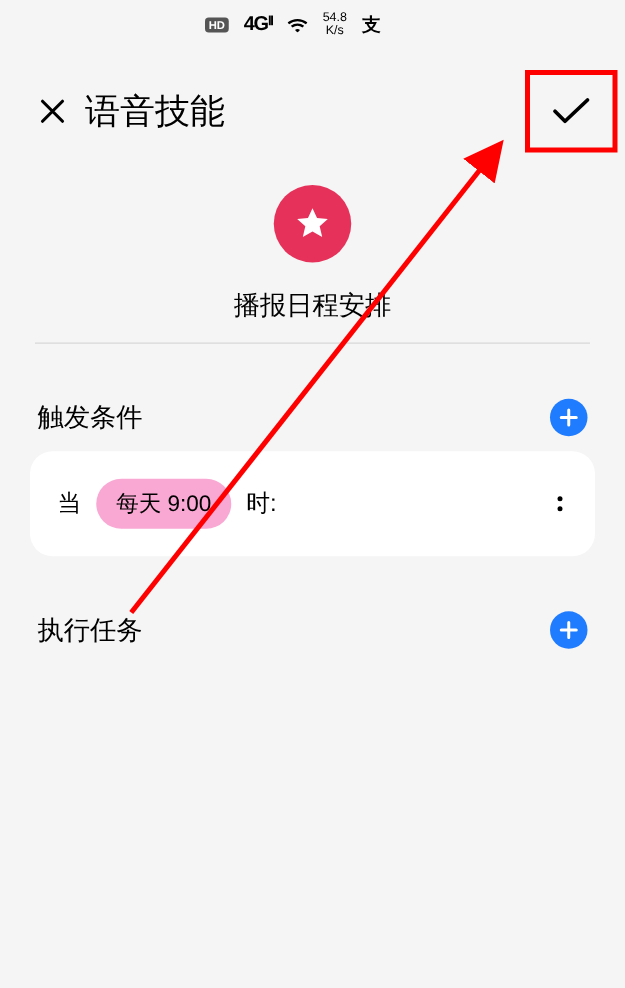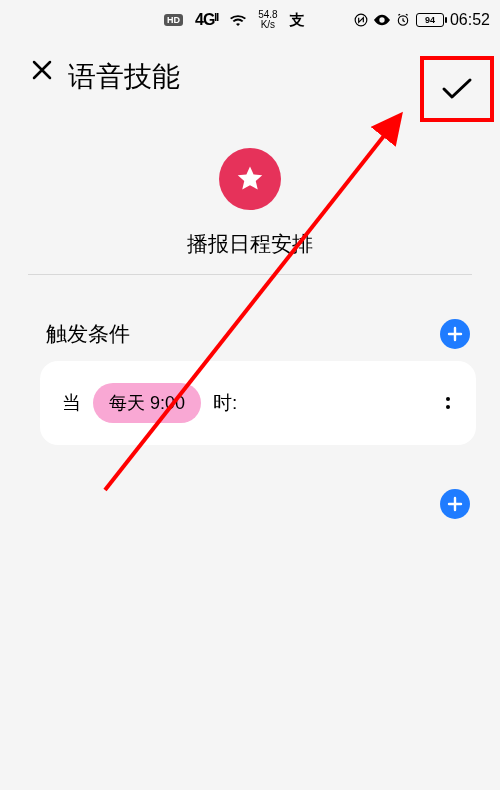--- a/index.html
+++ b/index.html
@@ -42,21 +42,21 @@
     font-size:9px;font-weight:700;
   }
   .batt-box::after{
     content:"";position:absolute;right:-4px;top:3px;width:2px;height:6px;
     background:#000;border-radius:1px;
   }
   .clock { font-size:16px; font-weight:400; }
 
   
   .header {
-    display:flex; align-items:flex-start;
+    display:flex; align-items:center;
     padding: 18px 8px 8px 30px;
   }
   .close-x svg { display:block; }
   .title {
     font-size:28px; font-weight:500; margin-left:14px;
   }
   .confirm-wrap {
     margin-left:auto;
     width:70px;height:62px;
     display:flex;align-items:center;justify-content:center;
@@ -82,21 +82,20 @@
     font-size:21px;
     padding: 8px 0 16px;
     border-bottom:1px solid #d8d8d8;
     margin: 0 28px;
   }
 
   
   .section {
     margin-top: 44px;
     padding: 0 24px;
-    margin-left: 16px;
   }
   .section-header {
     display:flex;align-items:center;
     padding: 0 6px 12px;
   }
   .section-title { font-size:21px; }
   .plus-btn {
     margin-left:auto;
     width:30px;height:30px;border-radius:50%;
     background:#1f7cff;
@@ -146,43 +145,20 @@
     <span class="st-icon">
       <svg width="16" height="12" viewBox="0 0 24 18">
           <path d="M12 18l-3-3a5 5 0 016 0l-3 3zm-6-6l-2-2a13 13 0 0116 0l-2 2a10 10 0 00-12 0zm-4-4l-2-2a19 19 0 0124 0l-2 2a16 16 0 00-20 0z" fill="#000"></path>
         </svg>
     </span>
     <span class="speed">
       <div>54.8</div>
       <div>K/s</div>
     </span>
     <span class="ali">支</span>
-  </div>
-  <div class="right-cluster">
-    <span class="st-icon">
-      <svg width="14" height="14" viewBox="0 0 24 24">
-          <circle cx="12" cy="12" r="10" fill="none" stroke="#000" stroke-width="2"></circle>
-          <path d="M8 8v8l8-8v8" fill="none" stroke="#000" stroke-width="2"></path>
-        </svg>
-    </span>
-    <span class="st-icon">
-      <svg width="16" height="12" viewBox="0 0 24 16">
-          <path d="M12 0C5 0 0 8 0 8s5 8 12 8 12-8 12-8S19 0 12 0zm0 12a4 4 0 110-8 4 4 0 010 8z" fill="#000"></path>
-        </svg>
-    </span>
-    <span class="st-icon">
-      <svg width="14" height="14" viewBox="0 0 24 24">
-          <circle cx="12" cy="13" r="8" fill="none" stroke="#000" stroke-width="2"></circle>
-          <path d="M12 9v4l3 2M4 4l3-2M20 4l-3-2" fill="none" stroke="#000" stroke-width="2"></path>
-        </svg>
-    </span>
-    <span class="batt">
-      <span class="batt-box">94</span>
-    </span>
-    <span class="clock">06:52</span>
   </div>
 </div>
 
 <div class="header">
   <span class="close-x">
     <svg width="24" height="24" viewBox="0 0 24 24">
         <path d="M4 4l16 16M20 4L4 20" stroke="#000" stroke-width="2.5" stroke-linecap="round"></path>
       </svg>
   </span>
   <span class="title">语音技能</span>
@@ -219,20 +195,21 @@
     <span class="suffix">时:</span>
     <span class="more-dots">
         <span></span>
         <span></span>
       </span>
   </div>
 </div>
 
 <div class="section">
   <div class="section-header">
+    <span class="section-title">执行任务</span>
     <span class="plus-btn">
       <svg width="16" height="16" viewBox="0 0 16 16">
           <path d="M8 2v12M2 8h12" stroke="#fff" stroke-width="2.4" stroke-linecap="round"></path>
         </svg>
     </span>
   </div>
 </div>
 
 <svg class="annotation-arrow" width="500" height="790">
   <defs>

